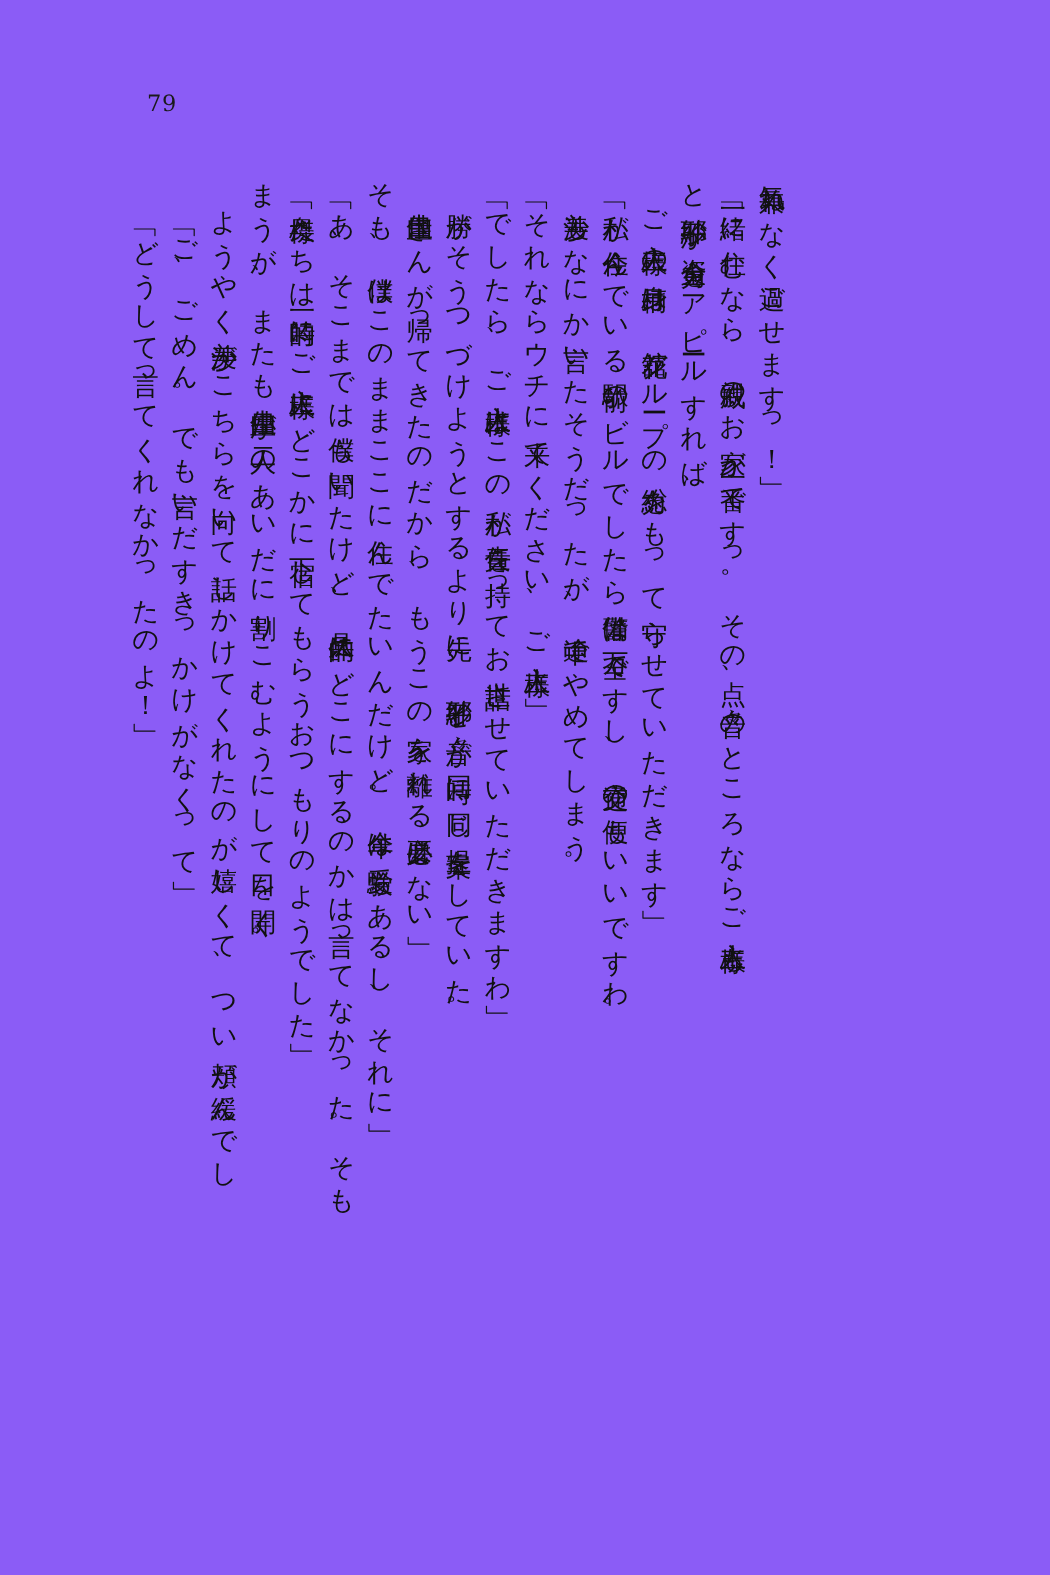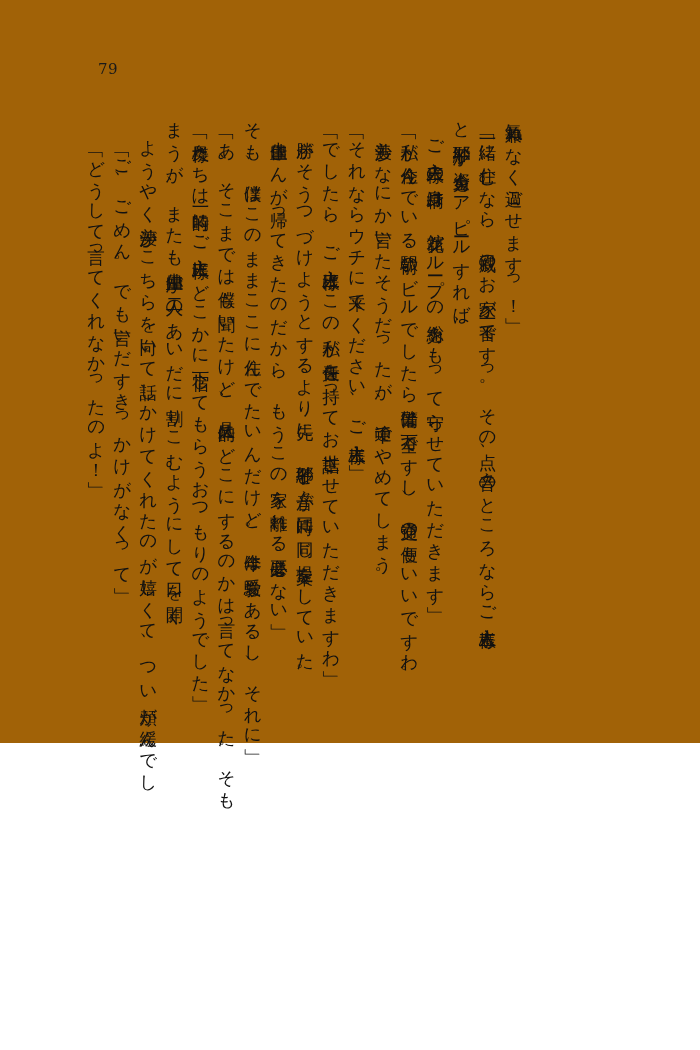--- a/index.html
+++ b/index.html
@@ -10,22 +10,22 @@
   body {
     width: 700px;
     height: 1050px;
     overflow: hidden;
     font-family: "DejaVu Serif", "Liberation Serif", serif;
     color: #111111;
   }
   .page {
     position: relative;
     width: 700px;
-    height: 743px;
-    background: #a16207;
+    height: 1050px;
+    background: #8b5cf6;
     box-sizing: border-box;
   }
   .page-number {
     position: absolute;
     top: 60px;
     left: 98px;
     font-size: 15px;
     letter-spacing: 0.5px;
     color: #1a1a1a;
     font-family: "DejaVu Serif", "Liberation Serif", serif;

